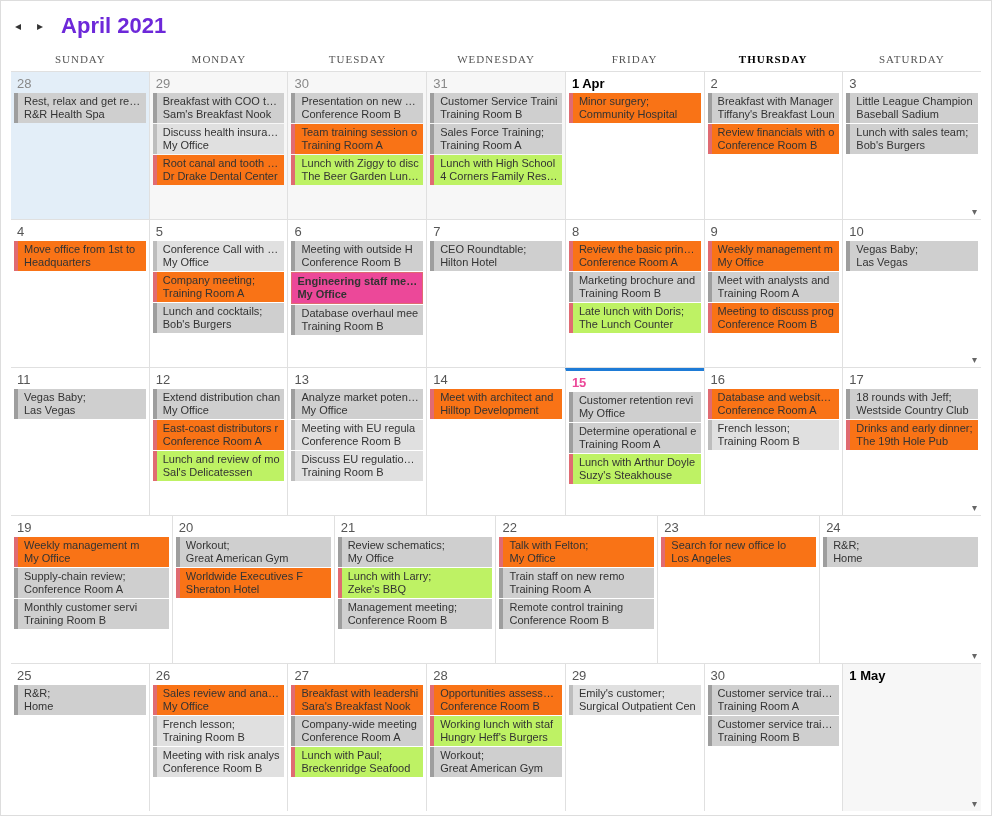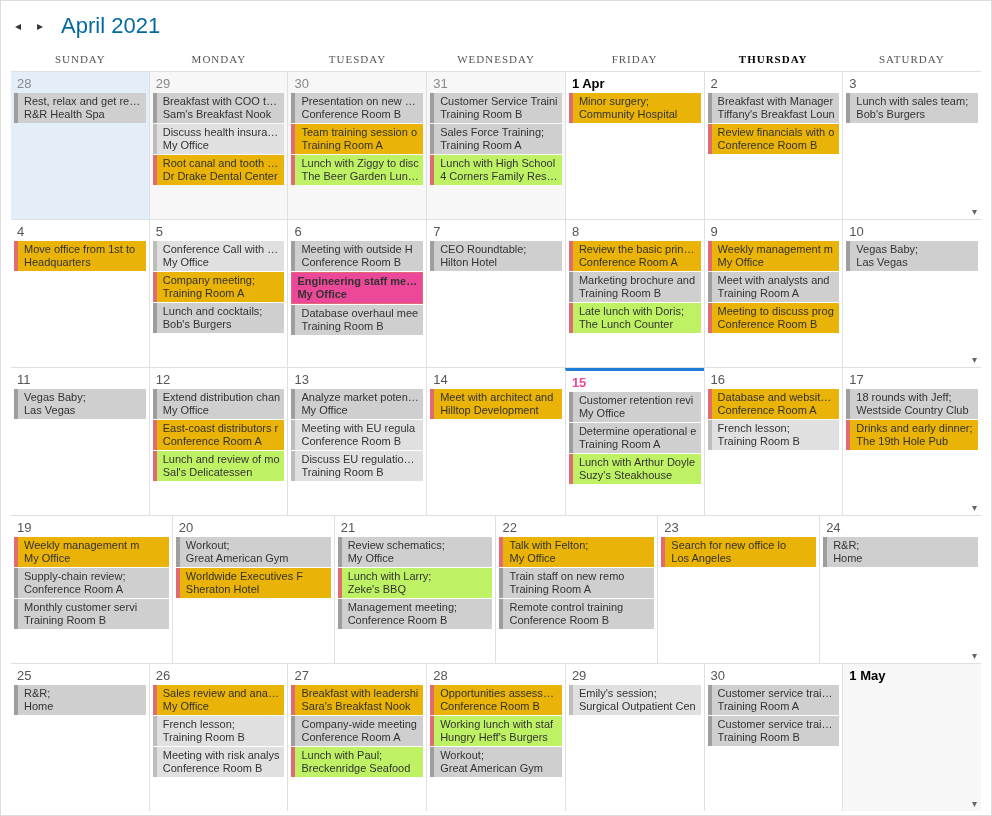--- a/index.html
+++ b/index.html
@@ -1,39 +1,39 @@
 <!DOCTYPE html>
 <html><head>
 <meta charset="utf-8">
 <style>
   * { box-sizing: border-box; }
   body { margin: 0; font-family: "Segoe UI", Arial, sans-serif; background: #fff; color: #333; width: 992px; height: 816px; overflow: hidden; }
   .calendar { width: 100%; height: 100%; display: flex; flex-direction: column; border: 1px solid #ddd; padding: 8px 10px 4px 10px; }
   .header-row { display: flex; align-items: center; gap: 8px; padding: 4px 0 8px 0; }
   .nav-btn { cursor: pointer; font-size: 12px; color: #333; padding: 2px 4px; }
-  .title { font-size: 22px; font-weight: 400; color: #0369a1; margin-left: 6px; }
+  .title { font-size: 22px; font-weight: 700; color: #6d28d9; margin-left: 6px; }
   .day-header-row { display: flex; font-family: Liberation Serif, serif; }
   .day-header { flex: 1; text-align: center; font-size: 11px; letter-spacing: 1px; color: #555; padding: 6px 0 6px 0; font-weight: 400; }
   .day-header.current { font-weight: 700; color: #000; }
   .grid { flex: 1; display: flex; flex-direction: column; }
   .week { flex: 1; display: flex; border-top: 1px solid #e0e0e0; position: relative; min-height: 0; }
   .cell { flex: 1; border-left: 1px solid #e0e0e0; display: flex; flex-direction: column; overflow: hidden; position: relative; padding: 0; }
   .cell:first-child { border-left: none; }
   .date-label { font-size: 13px; color: #555; padding: 4px 6px 2px 6px; font-weight: 400; }
   .cell.other-month .date-label { color: #888; }
   .cell.other-month-bg { background: #f7f7f7; }
   .cell.today { border-top: 3px solid #1e7bd6; }
   .cell.today .date-label { font-weight: 700; color: #ec4899; }
   .cell .date-label.bold { font-weight: 700; color: #000; }
   .cell.selected { background: #e3eef8; }
   .events { display: flex; flex-direction: column; gap: 1px; overflow: hidden; padding: 0 3px; }
   .event { font-size: 11px; line-height: 13px; padding: 2px 4px 2px 6px; border-left: 4px solid #999; background: #cfcfcf; color: #333; overflow: hidden; cursor: pointer; white-space: nowrap; }
   .event.gray   { background: #cfcfcf; border-left-color: #9e9e9e; }
   .event.lgray  { background: #e0e0e0; border-left-color: #bdbdbd; }
-  .event.pink   { background: #eab308; border-left-color: #e06b72; }
+  .event.pink   { background: #f97316; border-left-color: #e06b72; }
   .event.pinkb  { background: #bef264; border-left-color: #e06b72; }
   .event.whitep { background: #ec4899; border-left-color: #e06b72; border: 1px solid #e06b72; padding-left: 5px; font-weight: bold; }
   .event .line2 { display: block; overflow: hidden; text-overflow: ellipsis; white-space: nowrap; }
   .more { position: absolute; right: 4px; bottom: 2px; font-size: 10px; color: #666; cursor: pointer; }
 </style>
 </head>
 <body>
 
 <div class="calendar">
   <div class="header-row">
@@ -131,20 +131,24 @@
             <div class="event pink">
               <span class="line2">Review financials with o</span>
               <span class="line2">Conference Room B</span>
             </div>
           </div>
         </div>
         <div class="cell ">
           <div class="date-label">3</div>
           <div class="events">
             <div class="event gray">
+              <span class="line2">Little League Champion</span>
+              <span class="line2">Baseball Sadium</span>
+            </div>
+            <div class="event gray">
               <span class="line2">Lunch with sales team;</span>
               <span class="line2">Bob's Burgers</span>
             </div>
           </div>
           <div class="more">▾</div>
         </div>
       </div>
       <div class="week">
         <div class="cell ">
           <div class="date-label">4</div>
@@ -484,21 +488,21 @@
             <div class="event gray">
               <span class="line2">Workout;</span>
               <span class="line2">Great American Gym</span>
             </div>
           </div>
         </div>
         <div class="cell ">
           <div class="date-label">29</div>
           <div class="events">
             <div class="event lgray">
-              <span class="line2">Emily's session;</span>
+              <span class="line2">Emily's customer;</span>
               <span class="line2">Surgical Outpatient Cen</span>
             </div>
           </div>
         </div>
         <div class="cell ">
           <div class="date-label">30</div>
           <div class="events">
             <div class="event gray">
               <span class="line2">Customer service trainin</span>
               <span class="line2">Training Room A</span>

